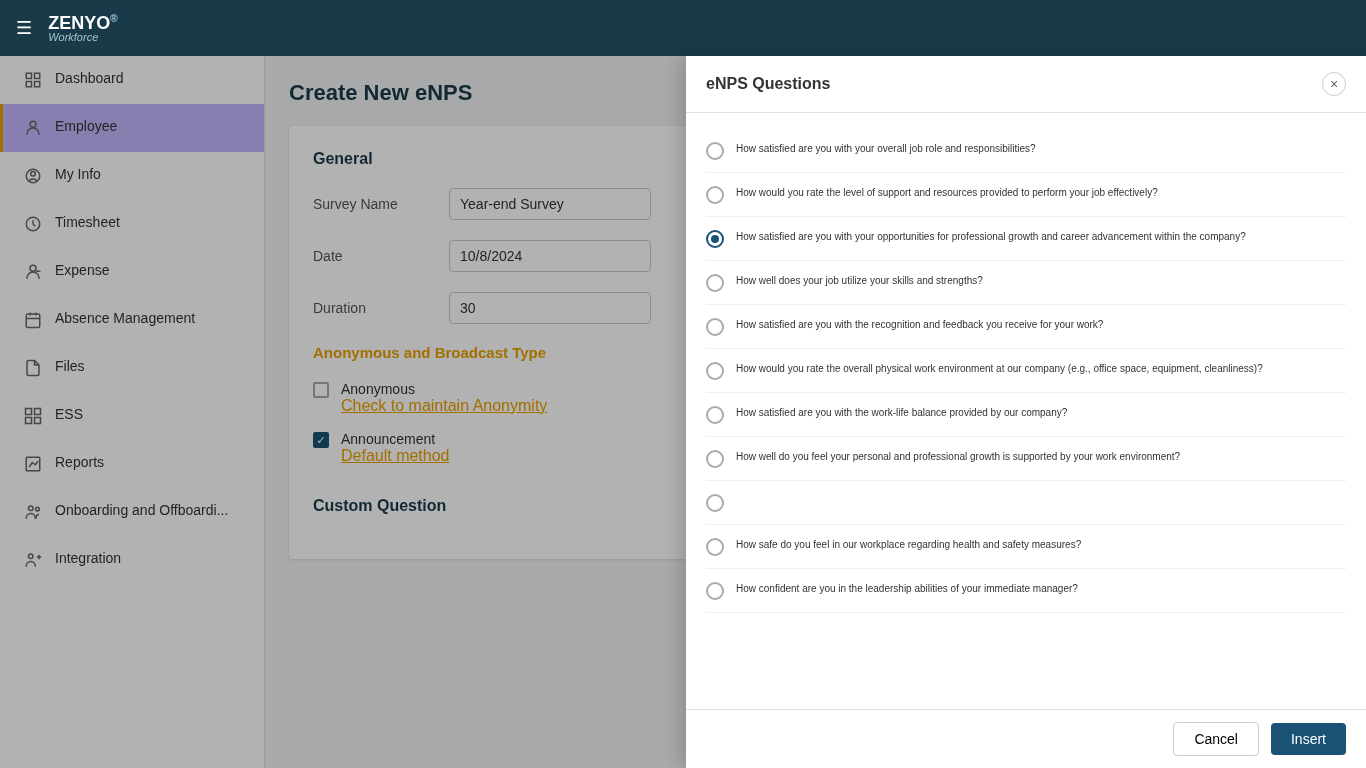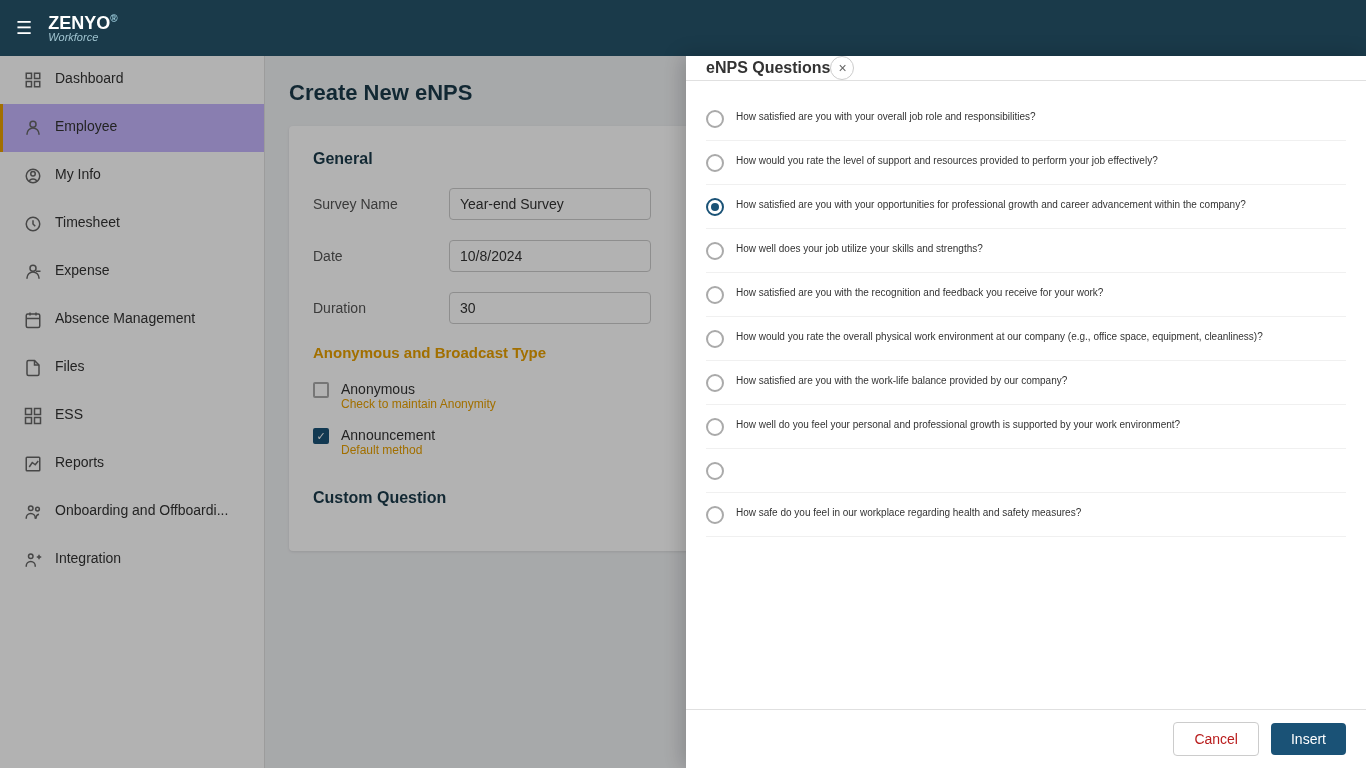--- a/index.html
+++ b/index.html
@@ -77,21 +77,21 @@
     .checkbox-group { display: flex; flex-direction: column; gap: 16px; }
     .checkbox-item { display: flex; align-items: flex-start; gap: 12px; }
     .checkbox-box {
       width: 16px; height: 16px; border: 2px solid #aaa; border-radius: 2px;
       display: flex; align-items: center; justify-content: center;
       flex-shrink: 0; margin-top: 1px; cursor: pointer;
     }
     .checkbox-box.checked { background: #1a5276; border-color: #1a5276; }
     .checkbox-box.checked::after { content: '✓'; color: white; font-size: 11px; }
     .checkbox-label-main { font-size: 14px; font-weight: 500; color: #333; }
-    .checkbox-label-sub { font-size: 12px; color: #e8a000; }
+    .checkbox-label-sub { font-size: 16px; color: #e8a000; text-decoration: underline; }
 
     
     .modal-overlay {
       position: fixed;
       top: 56px;
       left: 0;
       right: 0;
       bottom: 0;
       background: rgba(0,0,0,0.3);
       display: flex;
@@ -103,21 +103,22 @@
       background: white;
       width: 680px;
       height: 712px;
       display: flex;
       flex-direction: column;
       box-shadow: -4px 0 20px rgba(0,0,0,0.2);
     }
     .modal-header {
       display: flex;
       align-items: center;
-      padding: 0 20px;
+      justify-content: space-between;
+      padding: 16px 20px;
       border-bottom: 1px solid #e0e0e0;
       flex-shrink: 0;
     }
     .modal-title { font-size: 16px; font-weight: 600; color: #333; }
     .modal-close {
       width: 24px; height: 24px; border-radius: 50%; border: 1px solid #ccc;
       display: flex; align-items: center; justify-content: center;
       cursor: pointer; font-size: 14px; color: #666; background: white;
     }
     .modal-body { flex: 1; overflow-y: scroll; padding: 16px 20px; }
@@ -142,21 +143,21 @@
       width: 18px; height: 18px; border-radius: 50%; border: 2px solid #aaa;
       display: flex; align-items: center; justify-content: center;
       flex-shrink: 0; margin-top: 1px; cursor: pointer;
     }
     .radio-btn.selected { border-color: #1a5276; }
     .radio-btn.selected::after { content: ''; width: 8px; height: 8px; border-radius: 50%; background: #1a5276; display: block; }
     .question-text { font-size: 10px; color: #333; line-height: 1.5; }
 
     .btn-cancel {
       padding: 8px 20px; border: 1px solid #ccc; background: white;
-      border-radius: 4px; cursor: pointer; font-size: 14px; color: #b91c1c;
+      border-radius: 4px; cursor: pointer; font-size: 14px; color: #000000;
     }
     .btn-insert {
       padding: 8px 20px; border: none; background: #1a5276;
       border-radius: 4px; cursor: pointer; font-size: 14px; color: white;
     }
 
     
     ::-webkit-scrollbar { width: 8px; }
     ::-webkit-scrollbar-track { background: #f1f1f1; }
     ::-webkit-scrollbar-thumb { background: #c1c1c1; border-radius: 4px; }
@@ -381,20 +382,24 @@
           <div class="radio-btn"></div>
           <span class="question-text">How well do you feel your personal and professional growth is supported by your work environment?</span>
         </div>
         <div class="question-item">
           <div class="radio-btn"></div>
         </div>
         <div class="question-item">
           <div class="radio-btn"></div>
           <span class="question-text">How safe do you feel in our workplace regarding health and safety measures?</span>
         </div>
+        <div class="question-item">
+          <div class="radio-btn"></div>
+          <span class="question-text">How confident are you in the leadership abilities of your immediate manager?</span>
+        </div>
       </div>
 
     <div class="modal-footer">
       <button class="btn-cancel">Cancel</button>
       <button class="btn-insert">Insert</button>
     </div>
   </div>
 </div>
 
 </body></html>

